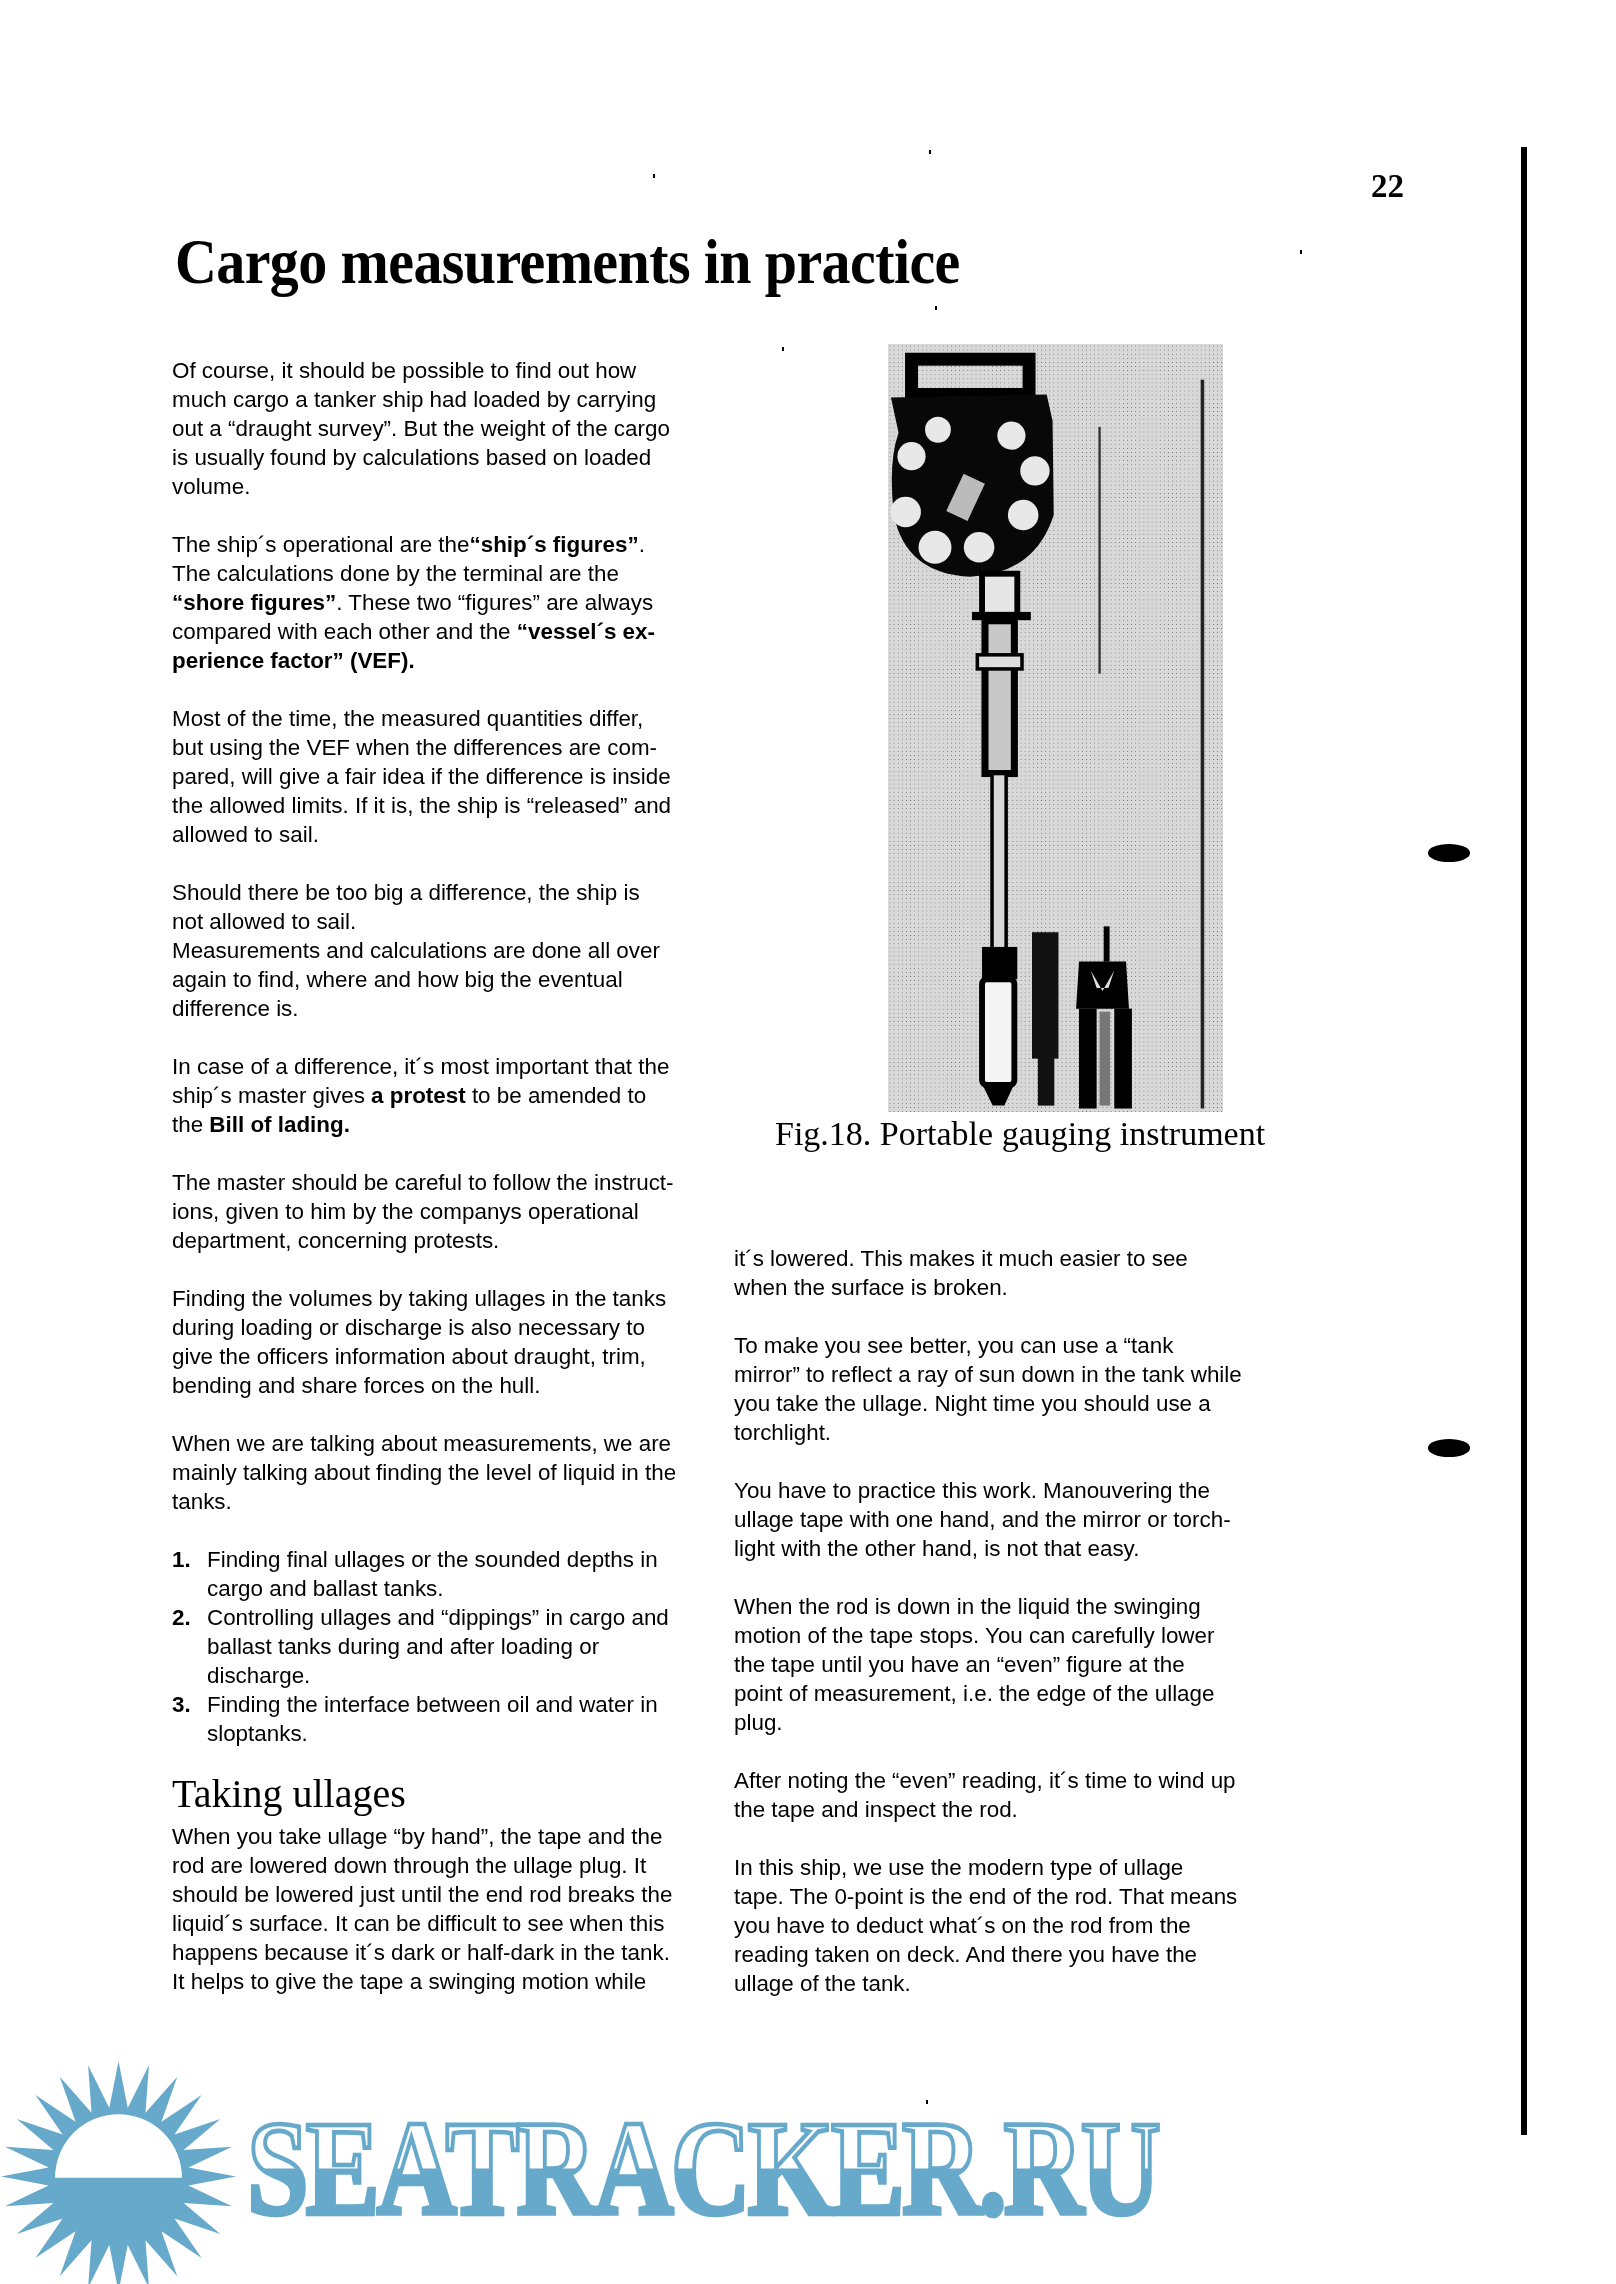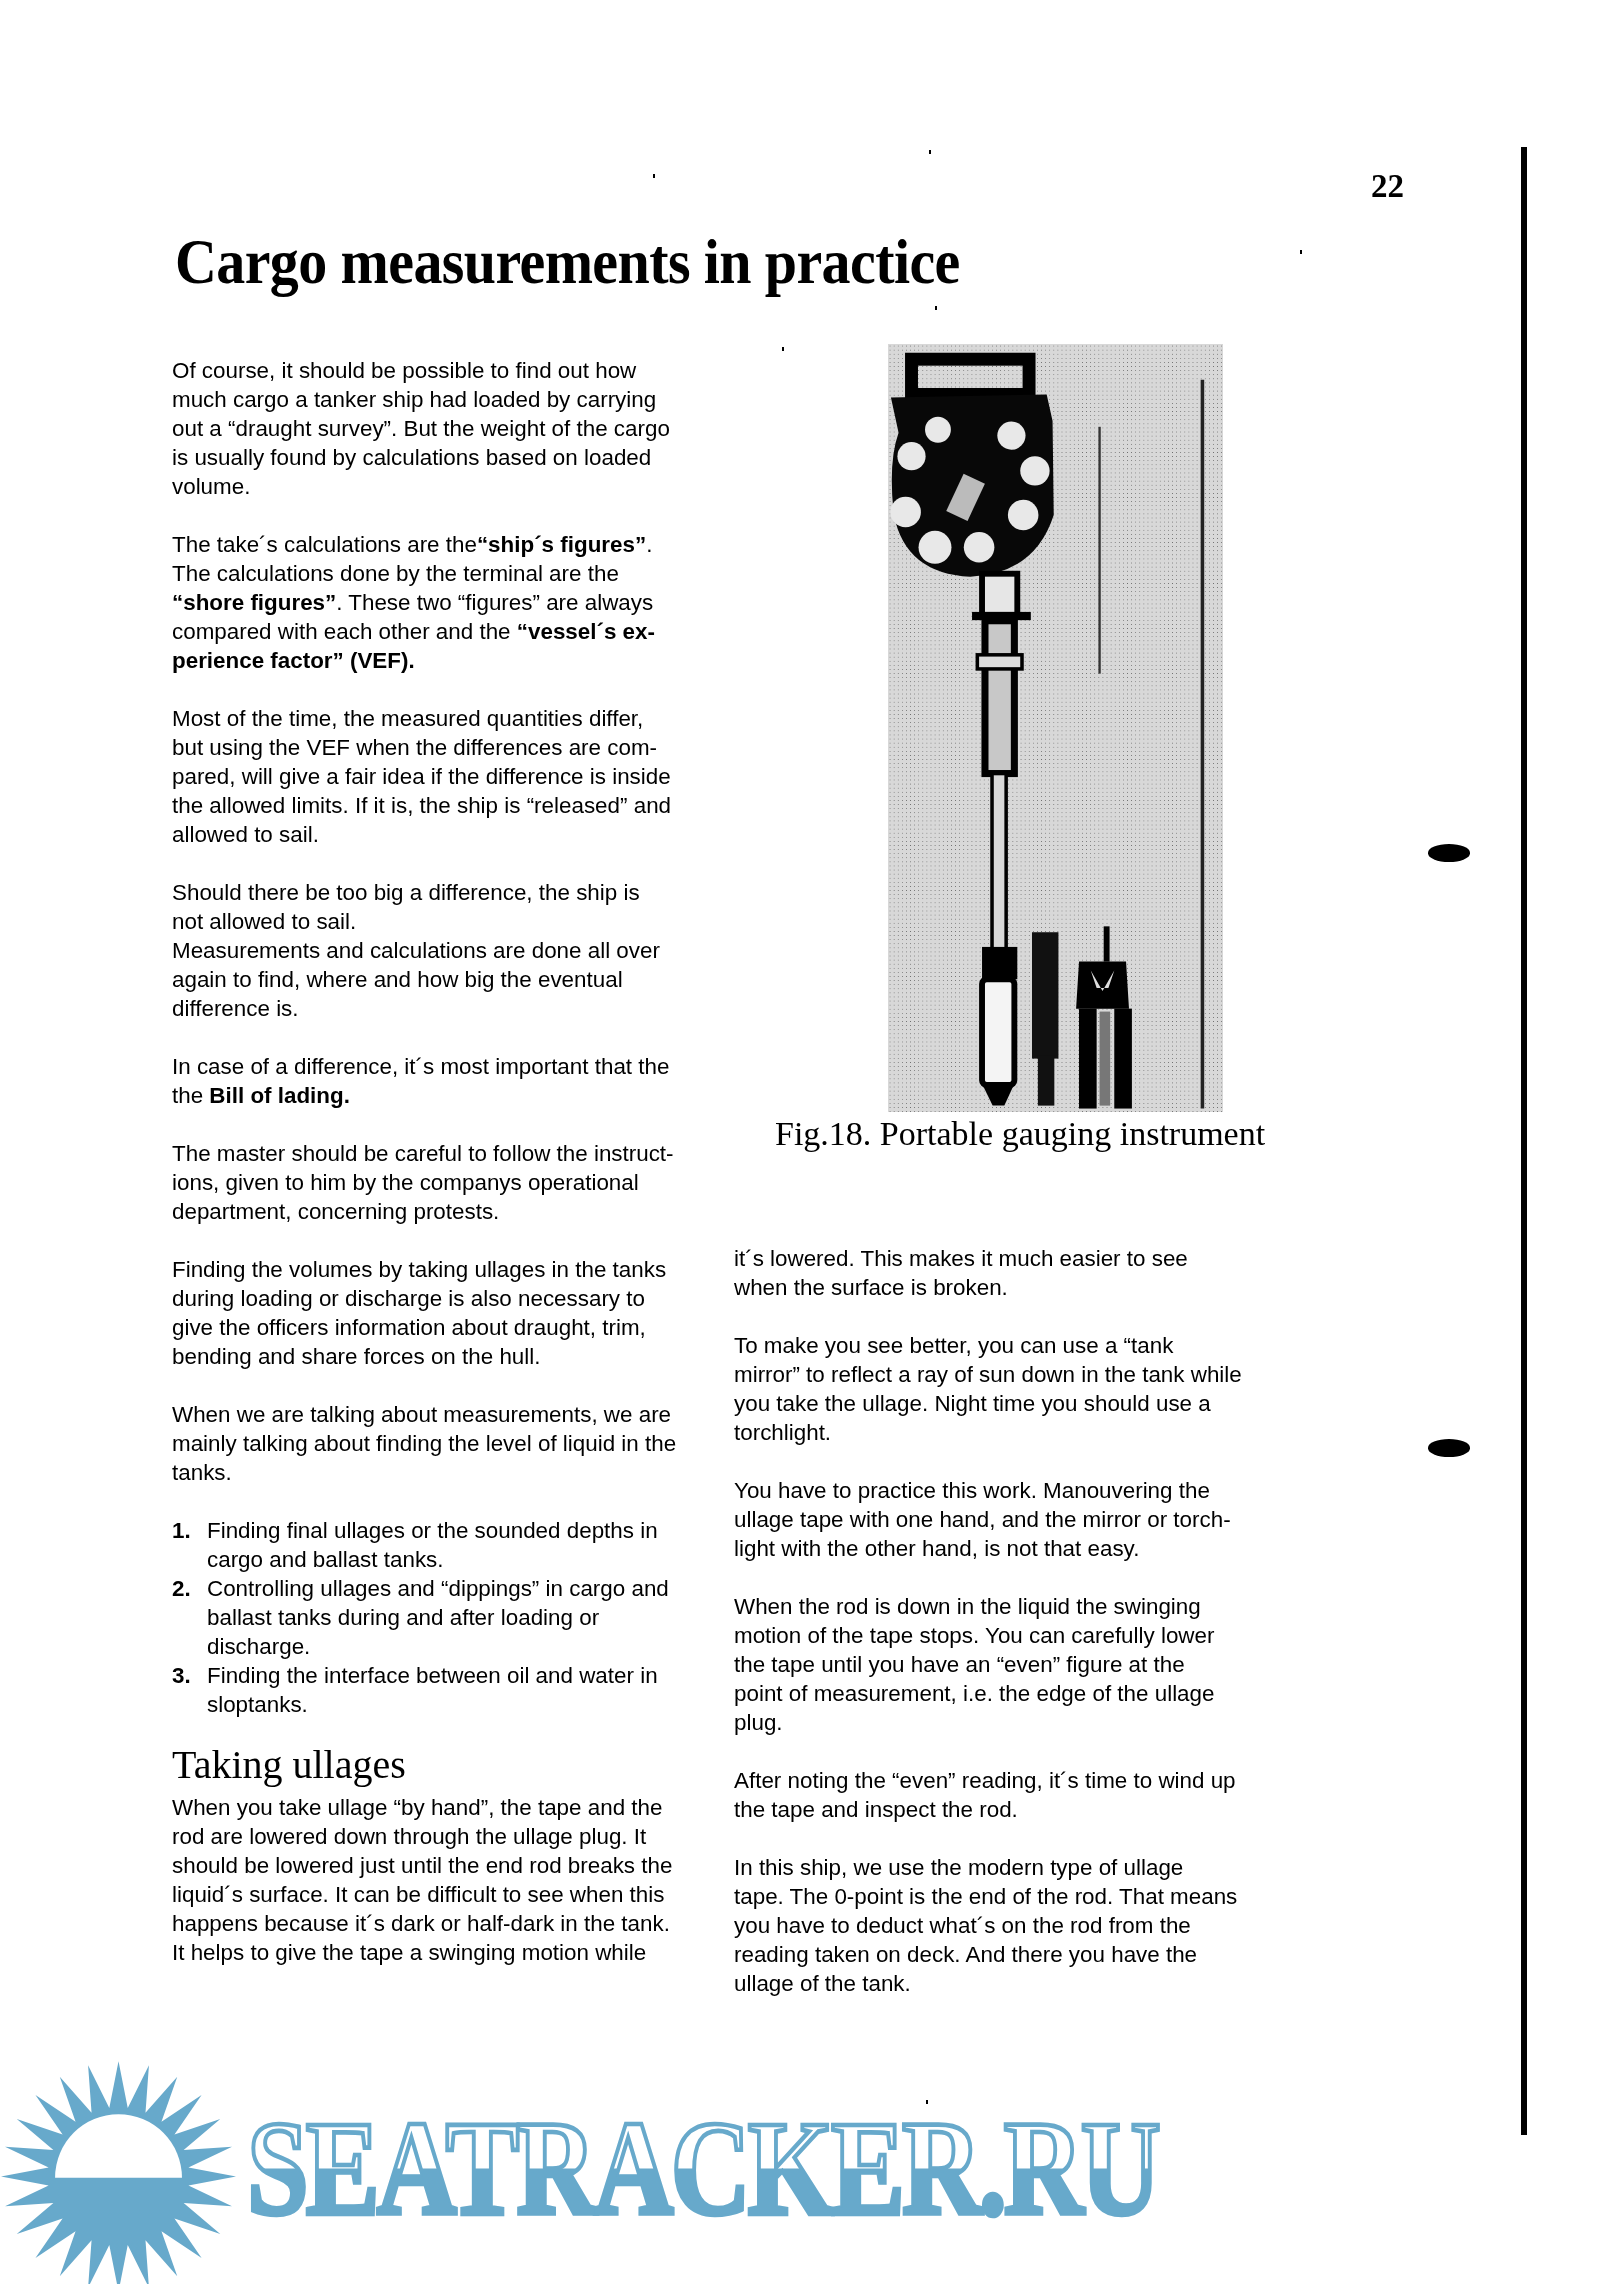--- a/index.html
+++ b/index.html
@@ -59,21 +59,21 @@
 
   <div class="col col-left sans">
     <p>
       <span class="line">Of course, it should be possible to find out how</span>
       <span class="line">much cargo a tanker ship had loaded by carrying</span>
       <span class="line">out a “draught survey”.  But the weight of the cargo</span>
       <span class="line">is usually found by calculations based on loaded</span>
       <span class="line">volume.</span>
     </p>
     <p>
-      <span class="line"><span>The take´s calculations are the</span><b>“ship´s figures”</b><span>.</span></span>
+      <span class="line"><span>The ship´s operational are the</span><b>“ship´s figures”</b><span>.</span></span>
       <span class="line">The calculations done by the terminal are the</span>
       <span class="line"><b>“shore figures”</b><span>. These two “figures” are always</span></span>
       <span class="line"><span>compared with each other and the </span><b>“vessel´s ex-</b></span>
       <span class="line"><b>perience factor” (VEF).</b></span>
     </p>
     <p>
       <span class="line">Most of the time,  the measured quantities differ,</span>
       <span class="line">but using the VEF when the differences are com-</span>
       <span class="line">pared, will give a fair idea if the difference is inside</span>
       <span class="line">the allowed limits. If it is, the ship is “released” and</span>
@@ -81,20 +81,21 @@
     </p>
     <p>
       <span class="line">Should there be too big a  difference, the ship is</span>
       <span class="line">not allowed to sail.</span>
       <span class="line">Measurements and calculations are done all over</span>
       <span class="line">again to find, where and how big the eventual</span>
       <span class="line">difference is.</span>
     </p>
     <p>
       <span class="line">In case of a difference, it´s most important that the</span>
+      <span class="line"><span>ship´s master gives </span><b>a protest</b><span> to be amended to</span></span>
       <span class="line"><span>the </span><b>Bill of lading.</b></span>
     </p>
     <p>
       <span class="line">The master should be careful to follow the instruct-</span>
       <span class="line">ions, given to him by the companys operational</span>
       <span class="line">department, concerning protests.</span>
     </p>
     <p>
       <span class="line">Finding the volumes by taking ullages in the tanks</span>
       <span class="line">during loading or discharge  is also necessary to</span>

